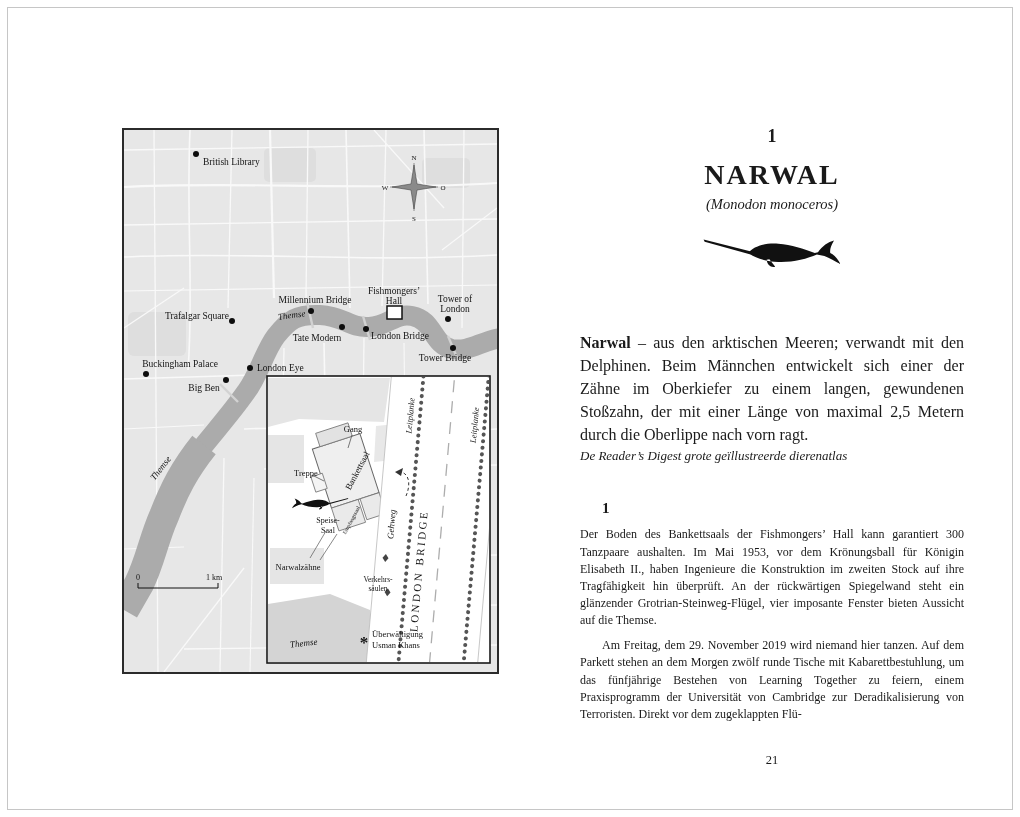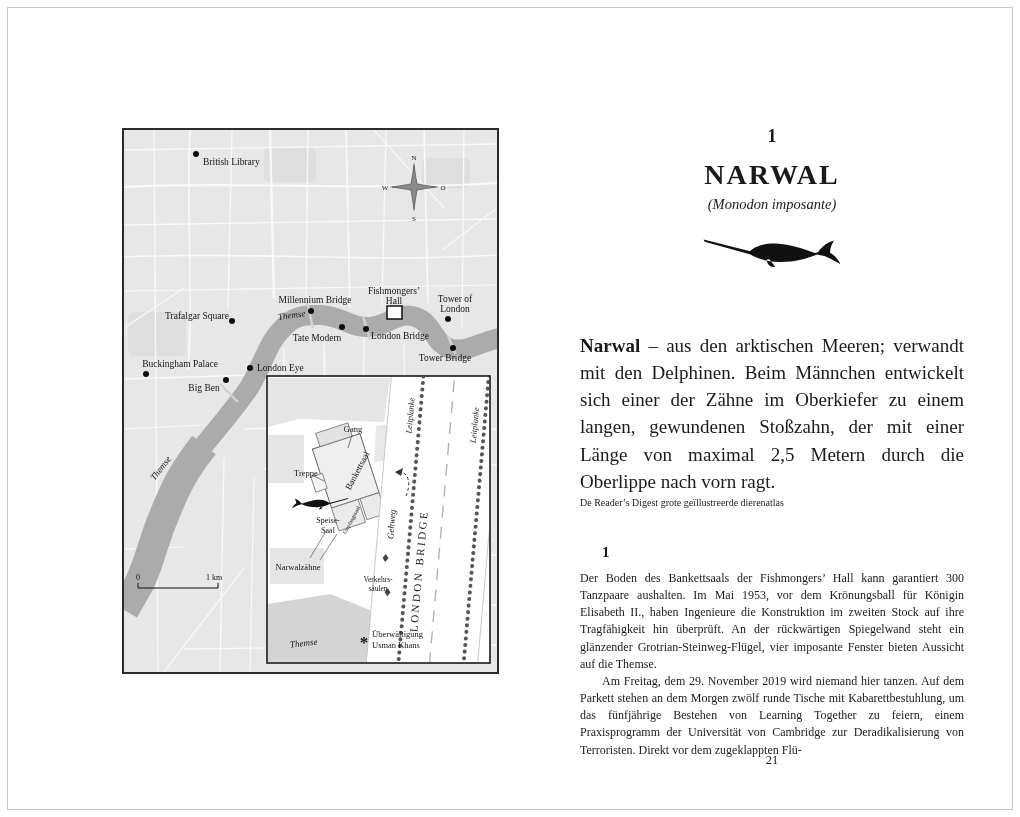--- a/index.html
+++ b/index.html
@@ -14,25 +14,25 @@
     border:2px solid #2b2b2b;background:#e7e7e7;box-sizing:border-box;margin-left:47px;
   }
   svg.map{display:block;width:373px;height:542px;}
   .mt{font-family:"Liberation Serif","DejaVu Serif",serif;fill:#141414;}
   .it{font-style:italic;}
   .right-col{position:absolute;left:580px;top:126px;width:384px;}
   .ch-num{text-align:center;font-size:18px;font-weight:bold;}
   .ch-title{text-align:center;font-size:28px;font-weight:bold;letter-spacing:2px;margin:12px 0 0;}
   .ch-sub{text-align:center;font-size:14.5px;font-style:italic;margin-top:5px;}
   .narwhal-fig{display:block;margin:26px auto 0;}
-  .epigraph{margin:62px 0 0;font-size:19px;line-height:1.43;text-align:justify;}
-  .source{margin:2px 0 0;font-size:10px;}
+  .epigraph{margin:62px 0 0;font-size:16px;line-height:1.43;text-align:justify;}
+  .source{margin:2px 0 0;font-size:13px;font-style:italic;}
   .sec-num{margin:36px 0 0 22px;font-weight:bold;font-size:15px;}
   p.body{margin:9px 0 0;font-size:12px;line-height:1.43;text-align:justify;}
-  p.body.indent{margin-top:0;text-indent:22px;}
+  p.body.indent{margin-top:8px;text-indent:22px;}
   .page-num{position:absolute;left:580px;top:753px;width:384px;text-align:center;font-size:12.5px;}
 </style>
 </head>
 <body>
 
 <div class="frame"></div>
 
 <div class="map-box">
 <svg class="map" viewBox="0 0 373 542" aria-hidden="true">
 
@@ -207,21 +207,21 @@
       <text class="mt" x="248" y="518" font-size="8.5">Usman Khans</text>
       <text class="mt it" x="180" y="516" font-size="9" text-anchor="middle" transform="rotate(-6 180 516)">Themse</text>
     </g>
   </g>
 </svg>
 </div>
 
 <div class="right-col">
   <div class="ch-num">1</div>
   <h1 class="ch-title">NARWAL</h1>
-  <div class="ch-sub">(Monodon imposante)</div>
+  <div class="ch-sub">(Monodon monoceros)</div>
 
   <svg class="narwhal-fig" width="140" height="31" viewBox="0 0 260 58" aria-hidden="true">
     <g fill="#111">
       <path d="M86,26 C96,13 120,7 142,9 C166,11 190,19 210,26 L216,25 C224,13 235,6 246,3 C240,13 238,20 239,26 C247,30 254,38 258,47 C248,42 238,36 228,32 L214,29 C196,37 168,44 142,43 C118,42 96,35 86,26 Z M120,39 C121,49 128,54 136,52 C131,45 127,41 125,38 Z"></path>
       <path d="M2,1 L89,23 L90,29 L4,5 Z"></path>
     </g>
   </svg>
 
   <p class="epigraph"><strong>Narwal</strong><span> – aus den arktischen Meeren; verwandt mit den Delphinen. Beim Männchen entwickelt sich einer der Zähne im Oberkiefer zu einem langen, gewundenen Stoßzahn, der mit einer Länge von maximal 2,5 Metern durch die Oberlippe nach vorn ragt.</span></p>
   <p class="source">De Reader’s Digest grote geïllustreerde dierenatlas</p>

